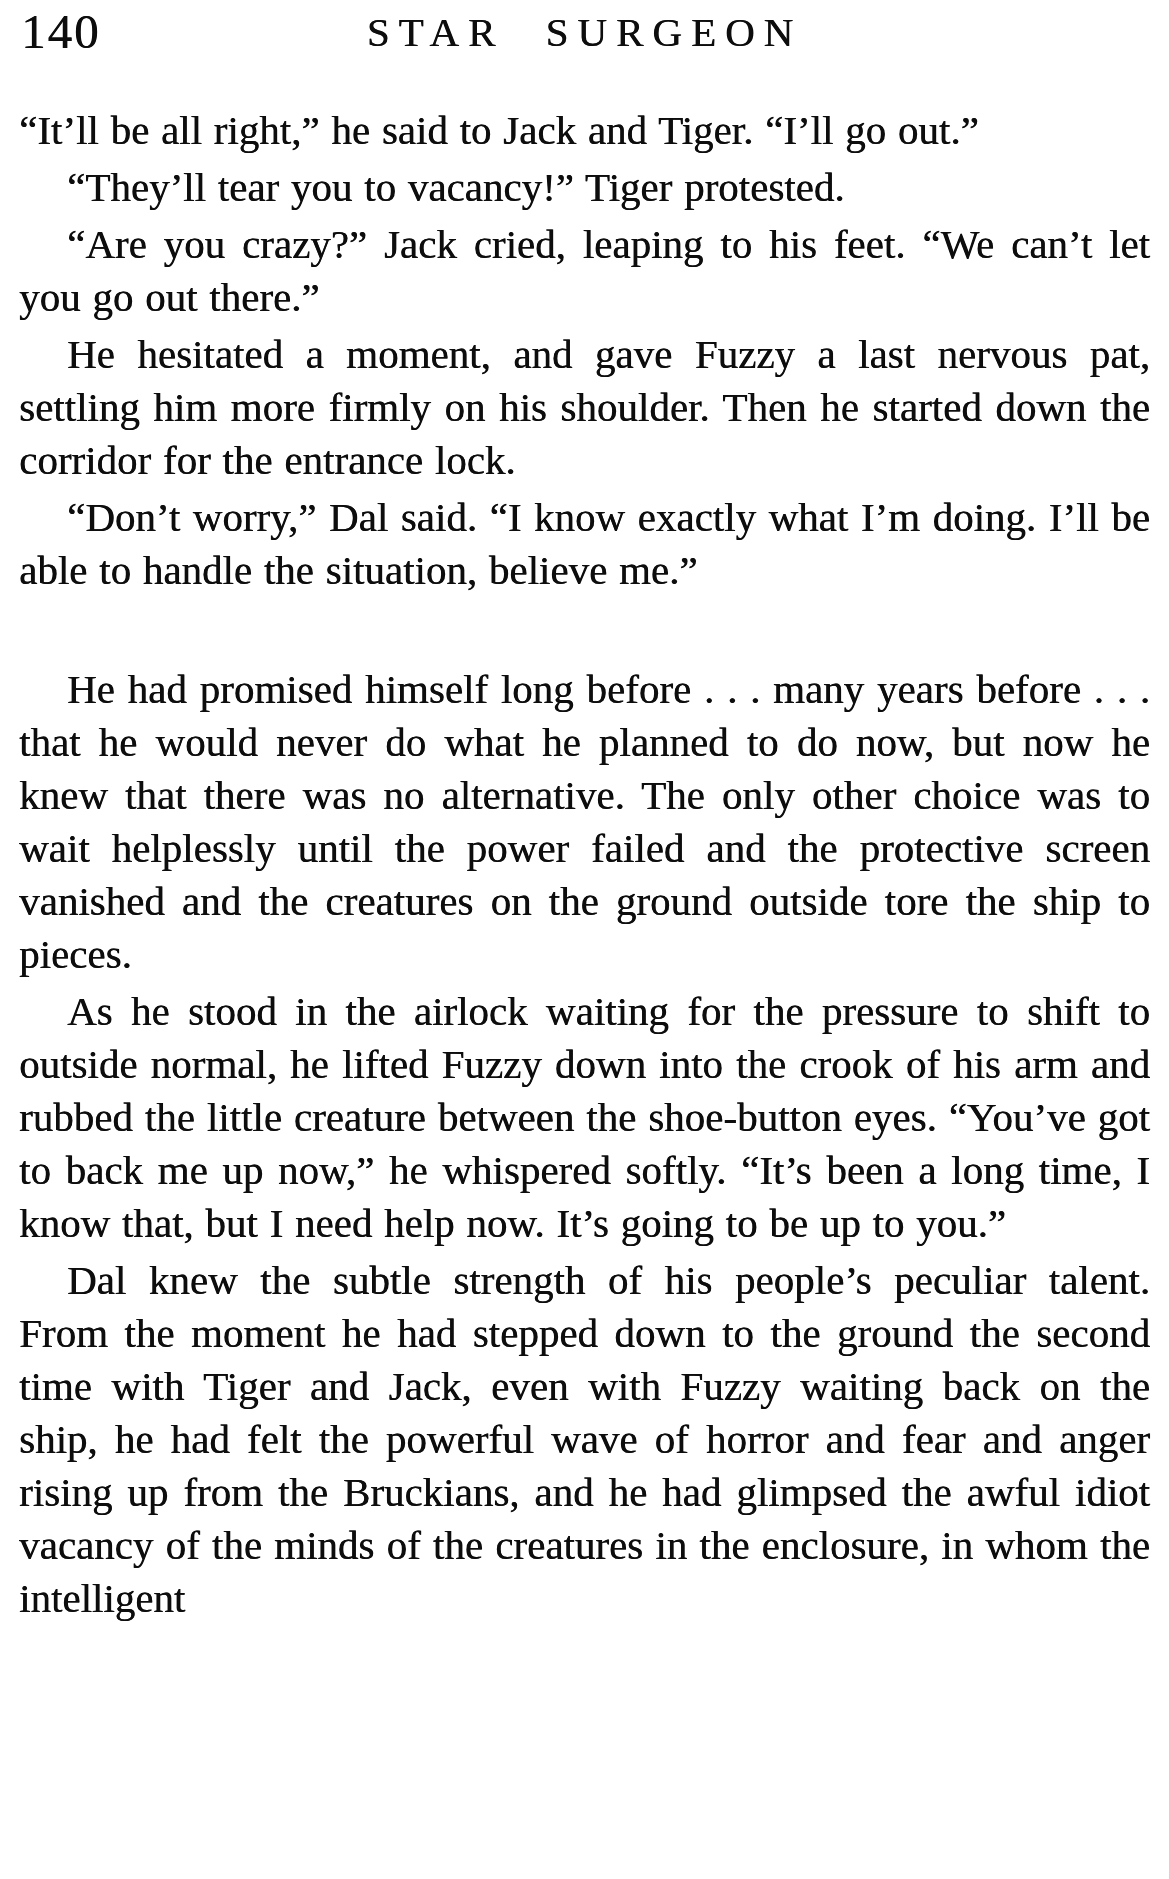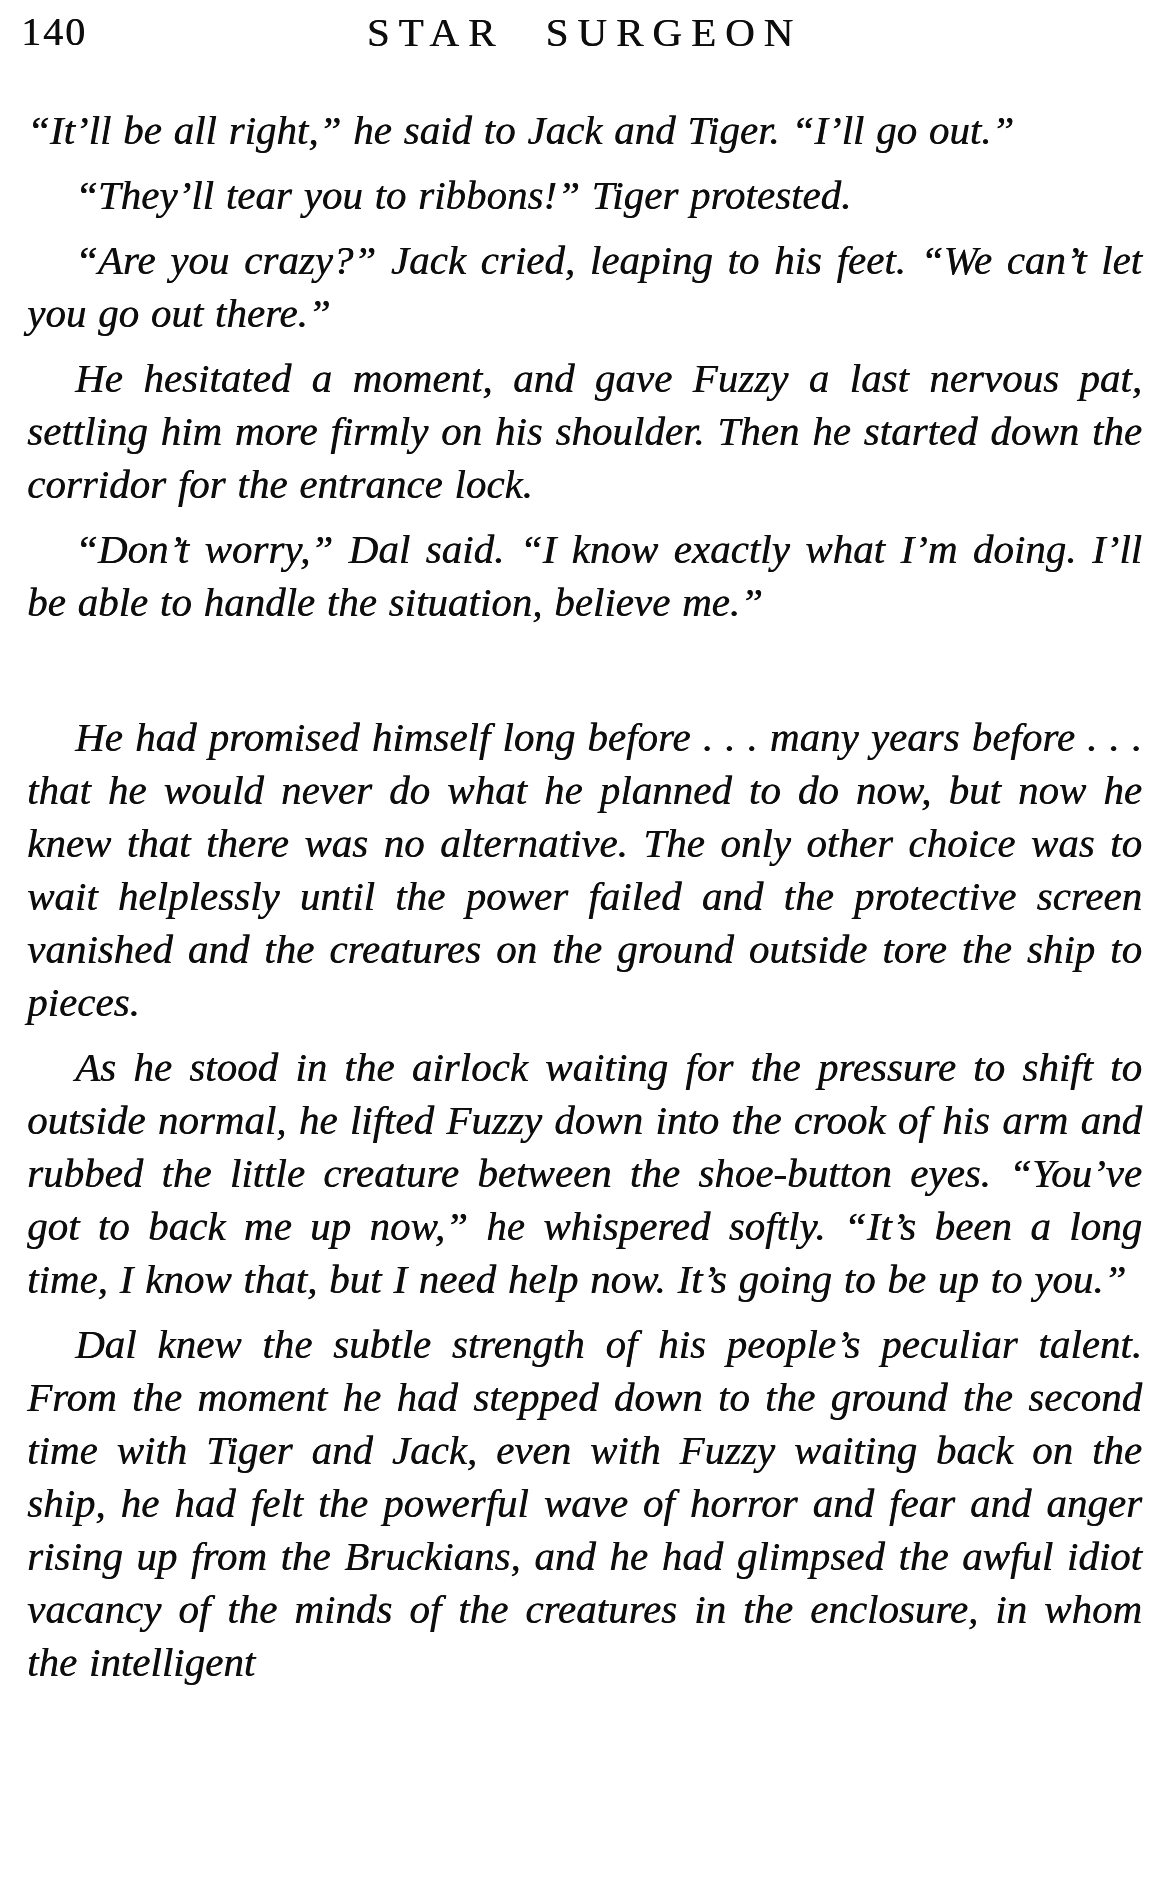--- a/index.html
+++ b/index.html
@@ -20,45 +20,44 @@
     text-shadow: 0.45px 0 0 currentColor; 
   }
   .page-header {
     position: relative;
     height: 52px;
   }
   .page-number {
     position: absolute;
     left: 6px;
     top: 0;
-    font-size: 40px;
+    font-size: 49px;
     line-height: 44px;
     letter-spacing: 2px;
   }
   .running-title {
     display: block;
     text-align: center;
     font-size: 41px;
     line-height: 44px;
     letter-spacing: 9px;
     word-spacing: 22px;
     white-space: nowrap;
   }
   .page-body {
     margin-top: 42px;
     font-size: 41px;
     line-height: 53px;
     text-align: justify;
     word-spacing: 1.5px;
   }
   .page-body p {
-    margin: 12px;
+    margin: 4px;
     padding: 0;
     text-indent: 48px;
-    font-style: italic;
   }
   .page-body p.no-indent {
     text-indent: 0;
   }
   .section-break {
     height: 58px;
   }
 </style>
 </head>
 <body>
@@ -66,21 +65,21 @@
 <div class="page">
 
   <header class="page-header">
     <span class="page-number">140</span>
     <span class="running-title">STAR SURGEON</span>
   </header>
 
   <main class="page-body">
 
     <p class="no-indent">“It’ll be all right,” he said to Jack and Tiger. “I’ll go out.”</p>
-    <p>“They’ll tear you to ribbons!” Tiger protested.</p>
+    <p>“They’ll tear you to vacancy!” Tiger protested.</p>
     <p>“Are you crazy?” Jack cried, leaping to his feet. “We can’t let you go out there.”</p>
     <p>He hesitated a moment, and gave Fuzzy a last nervous pat, settling him more firmly on his shoulder. Then he started down the corridor for the entrance lock.</p>
     <p>“Don’t worry,” Dal said. “I know exactly what I’m doing. I’ll be able to handle the situation, believe me.”</p>
 
     <div class="section-break"></div>
 
     <p>He had promised himself long before . . . many years before . . . that he would never do what he planned to do now, but now he knew that there was no alternative. The only other choice was to wait helplessly until the power failed and the protective screen vanished and the creatures on the ground outside tore the ship to pieces.</p>
     <p>As he stood in the airlock waiting for the pressure to shift to outside normal, he lifted Fuzzy down into the crook of his arm and rubbed the little creature between the shoe-button eyes. “You’ve got to back me up now,” he whispered softly. “It’s been a long time, I know that, but I need help now. It’s going to be up to you.”</p>
     <p>Dal knew the subtle strength of his people’s peculiar talent. From the moment he had stepped down to the ground the second time with Tiger and Jack, even with Fuzzy waiting back on the ship, he had felt the powerful wave of horror and fear and anger rising up from the Bruckians, and he had glimpsed the awful idiot vacancy of the minds of the creatures in the enclosure, in whom the intelligent</p>
 

